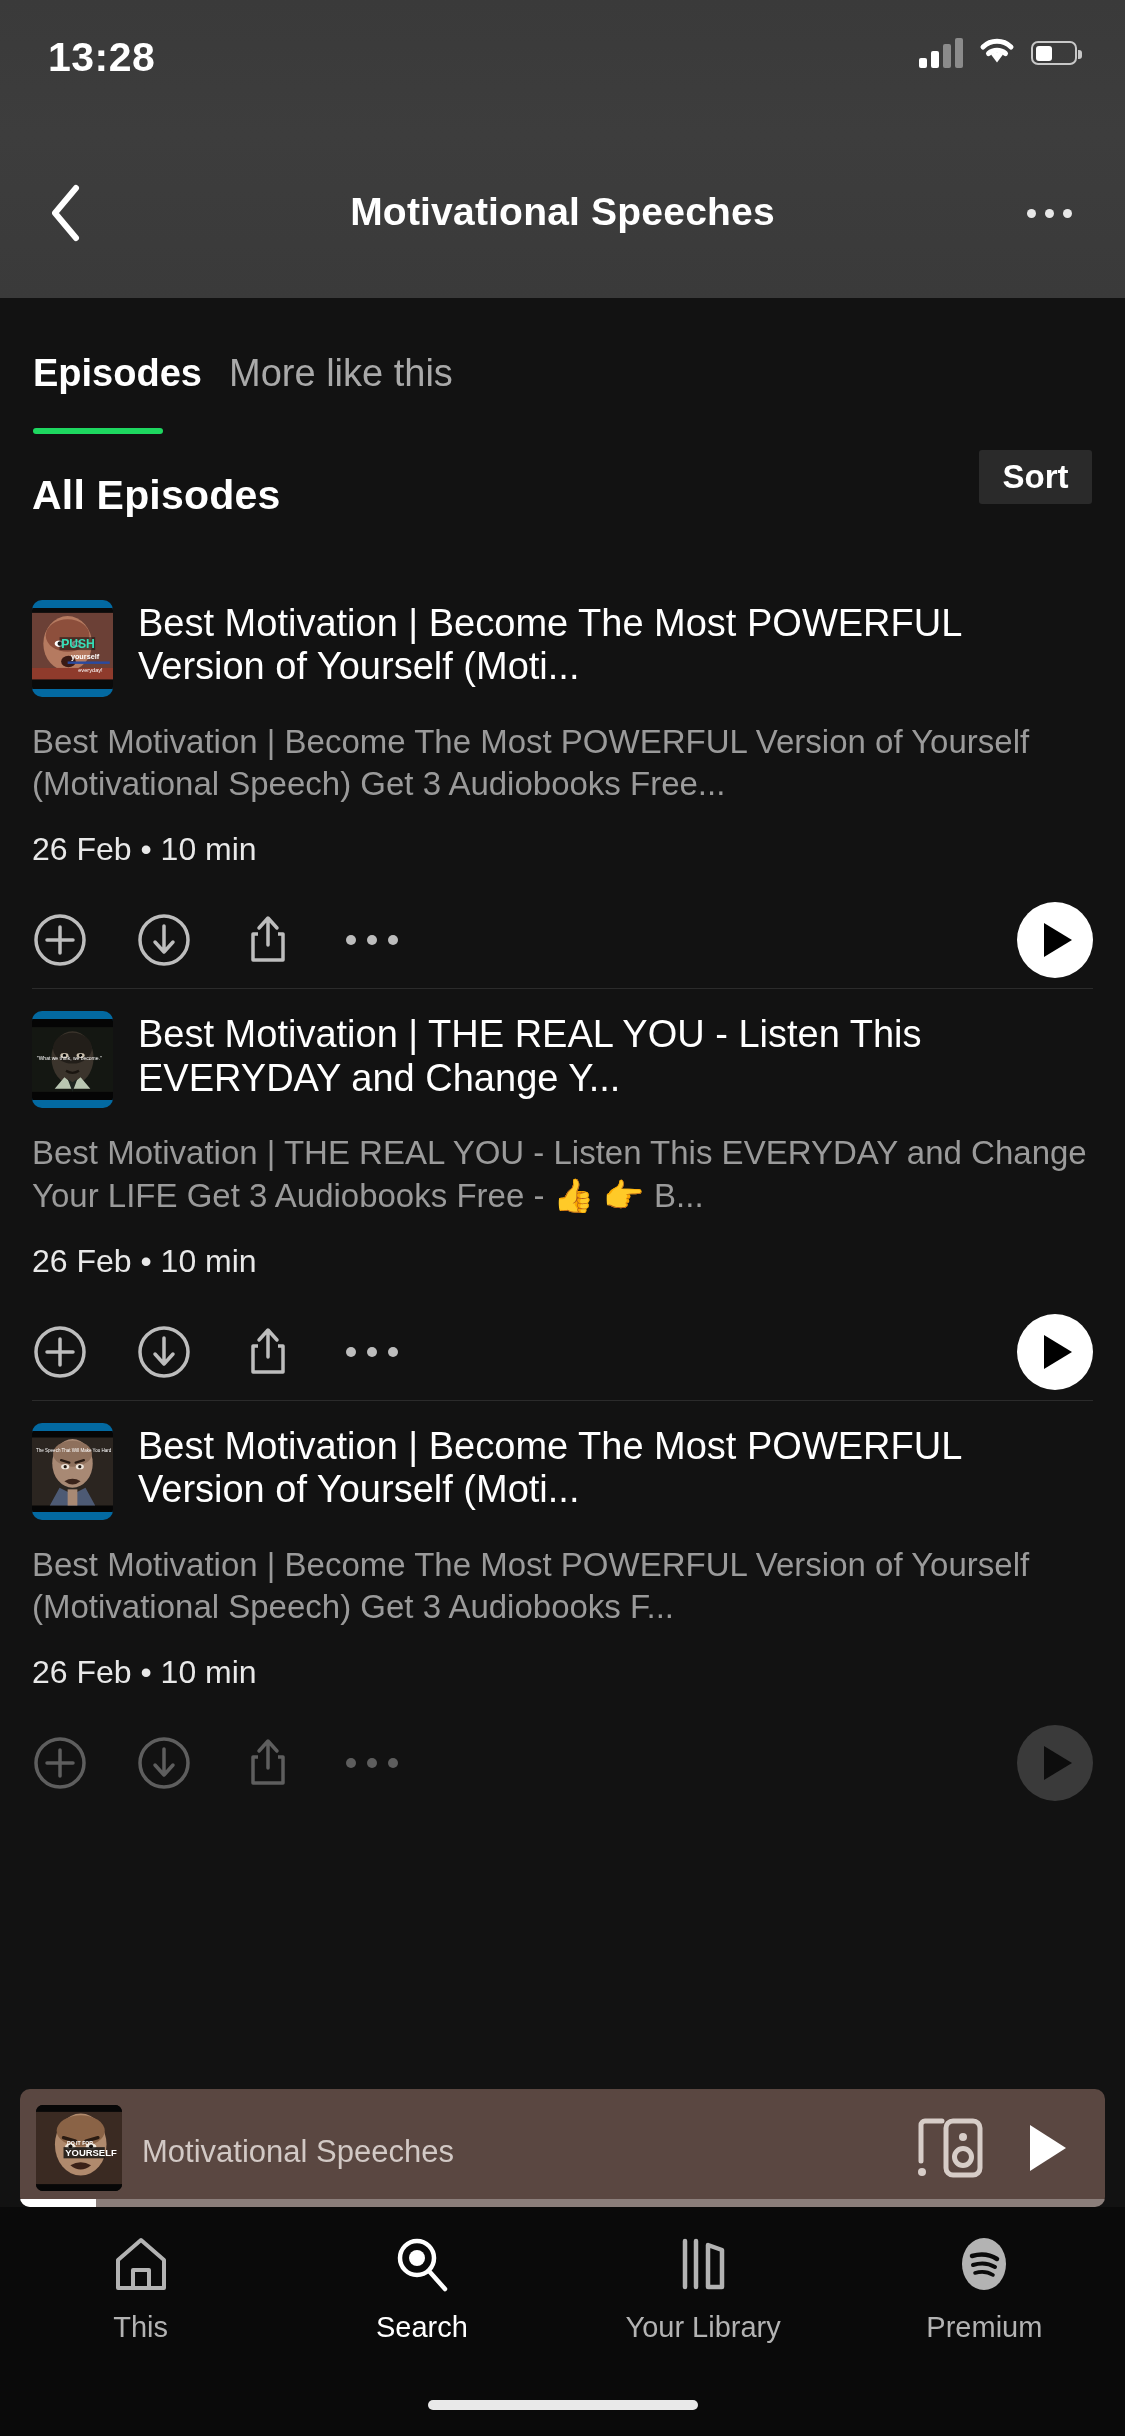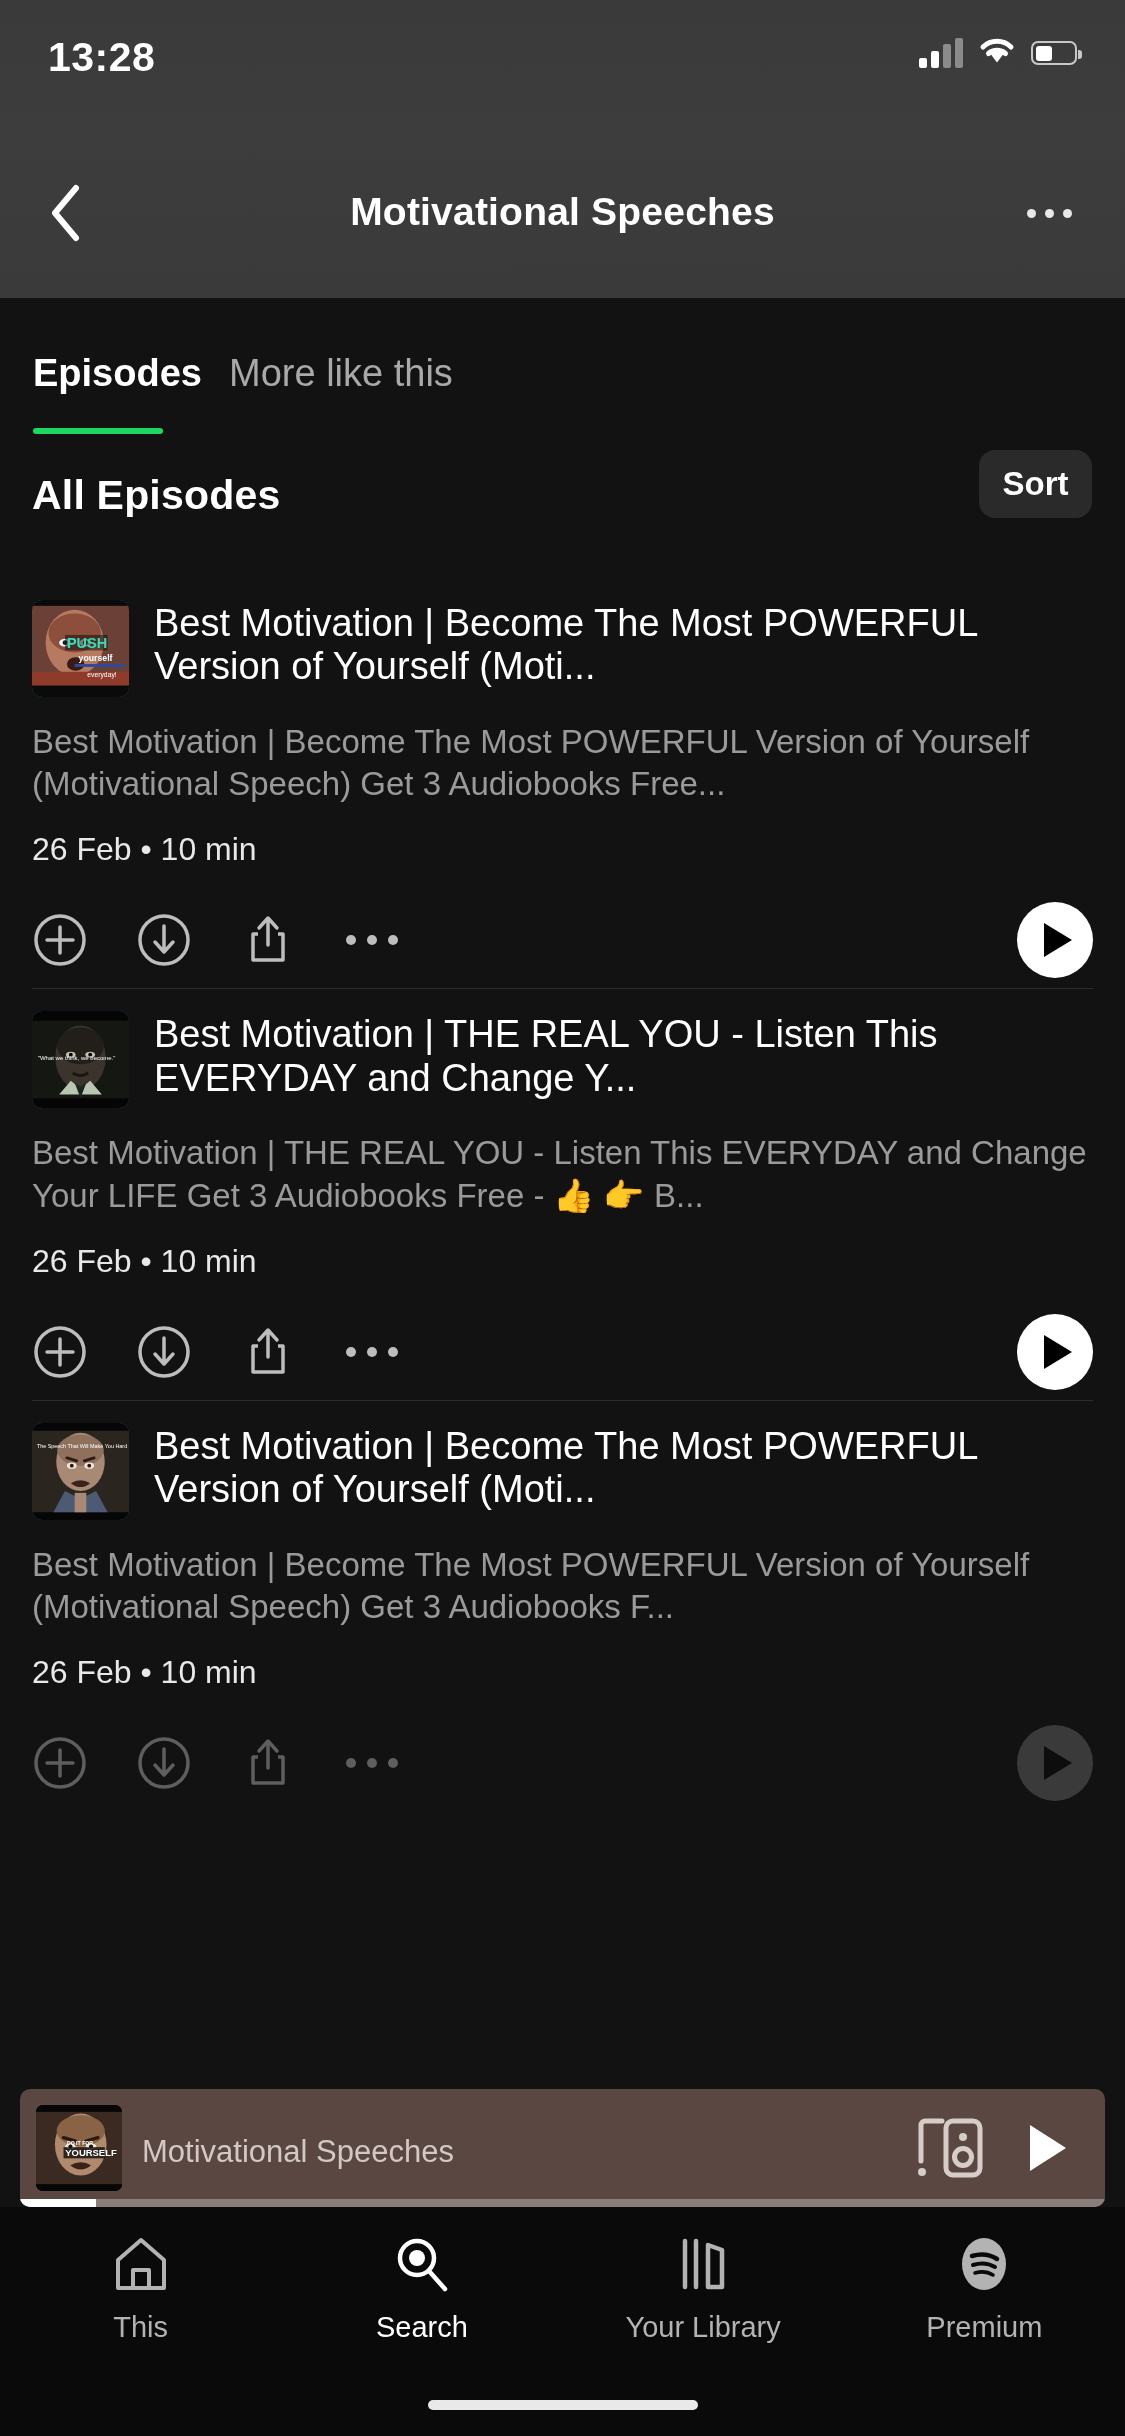--- a/index.html
+++ b/index.html
@@ -74,30 +74,30 @@
 
   
   .content { position:absolute; top:428px; left:0; width:1125px; bottom:0; }
   .section-head { position:relative; height:150px; }
   .section-title {
     position:absolute; left:32px; top:44px;
     font-size:41px; font-weight:700; letter-spacing:0.2px;
   }
   .sort-btn {
     position:absolute; right:33px; top:22px;
-    width:113px; height:68px; background:#2a2a2a; border-radius:16px;
+    width:113px; height:54px; background:#2a2a2a; border-radius:3px;
     display:flex; align-items:center; justify-content:center;
     font-size:33px; font-weight:700; color:#fff; cursor:pointer;
   }
 
   
   .episode { position:relative; padding:0 32px; }
   .ep-top { display:flex; gap:25px; padding-top:22px; }
   .ep-thumb {
-    width:97px; height:97px; border-radius:10px; flex:none;
+    width:81px; height:97px; border-radius:10px; flex:none;
     overflow:hidden; position:relative; background:#0369a1;
   }
   .ep-thumb svg { display:block; width:100%; height:100%; }
   .ep-title {
     font-size:38px; line-height:1.14; font-weight:400; color:#fff;
     flex:1; padding-top:2px;
     display:-webkit-box; -webkit-line-clamp:2; -webkit-box-orient:vertical;
     overflow:hidden;
   }
   .ep-desc {

